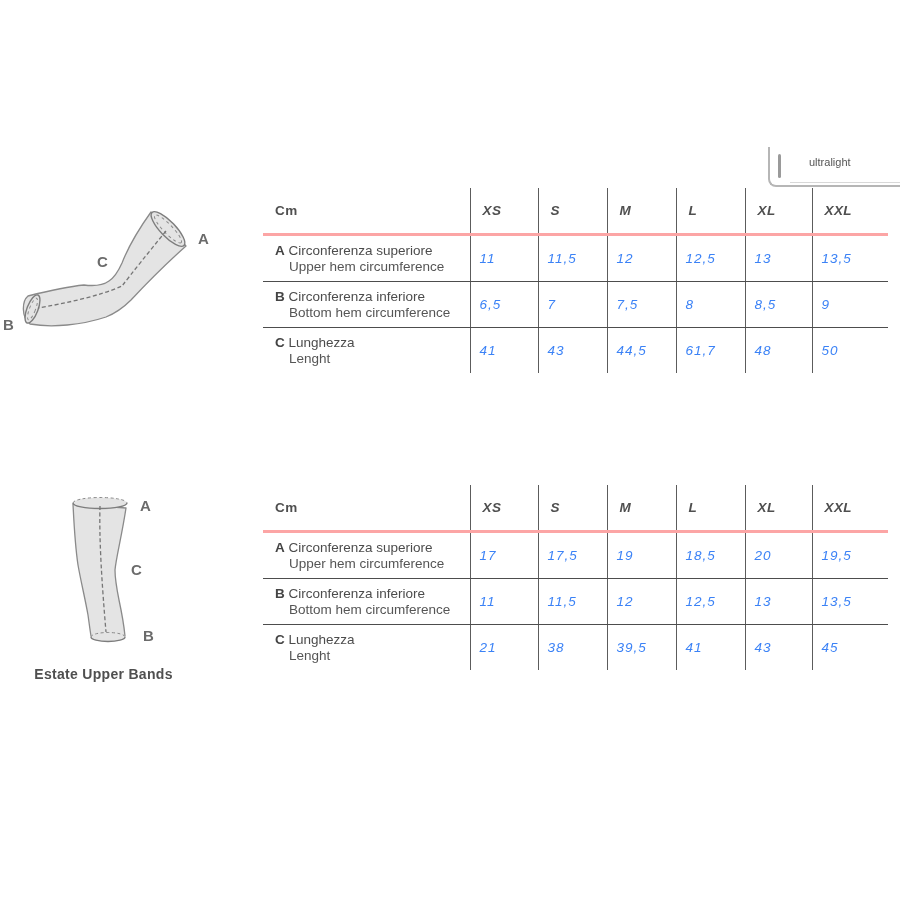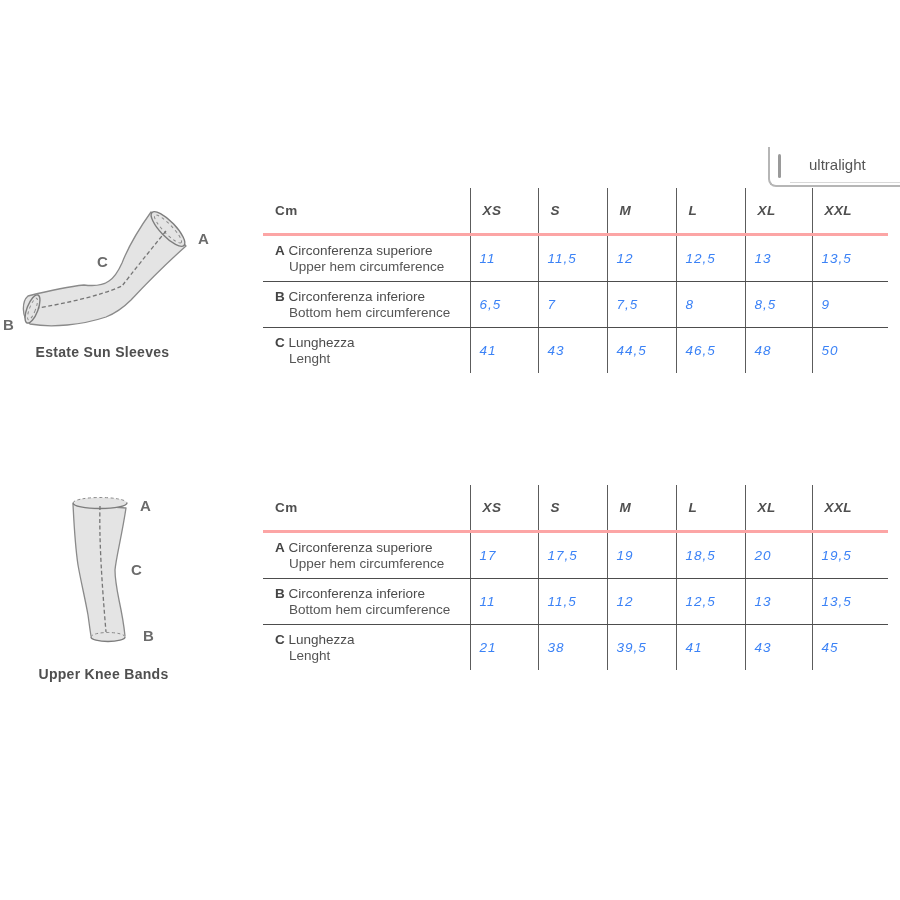--- a/index.html
+++ b/index.html
@@ -39,59 +39,58 @@
   .arc-solid{fill:none;stroke:#7d7d7d;stroke-width:1.4;}
   .arc-dash{fill:none;stroke:#8a8a8a;stroke-width:1;stroke-dasharray:3,2.5;}
   .dlabel{font-family:"Liberation Sans",sans-serif;font-size:15px;font-weight:bold;fill:#6b6b6b;}
 
   
   #suggestion-box{position:absolute;left:768px;top:147px;width:132px;height:38px;
         border-left:2px solid #b6b6b6;border-bottom:2px solid #b6b6b6;
         border-bottom-left-radius:8px;background:#fff;}
   #suggestion-bar{position:absolute;left:8px;top:7px;width:3px;height:24px;
         background:#9a9a9a;border-radius:2px;}
-  #suggestion-text{position:absolute;left:22px;top:9px;font-size:15px;color:#555;padding-left:17px;}
+  #suggestion-text{position:absolute;left:22px;top:9px;font-size:11px;color:#555;padding-left:17px;}
   #suggestion-rule{position:absolute;left:20px;bottom:2px;right:0;height:1px;background:#d8d8d8;}
 </style>
 </head>
 <body>
 
 <div id="page">
 
   <svg id="diagram-sun" class="diagram" width="220" height="140" viewBox="0 0 220 140">
     <path class="shape" d="M151,17 C141,31 129,50 122,68 C118,77 115,82 109,86 C102,91 92,91 84,90
          C64,92 44,97 28,101 C22,106 21,122 30,129 C52,133 82,130 106,122
          C116,118 124,112 131,105 C145,90 168,67 186,51 Z"></path>
     <ellipse class="rim" cx="168" cy="34" rx="23" ry="7.5" transform="rotate(46 168 34)"></ellipse>
     <ellipse class="rim-dash" cx="168" cy="34" rx="19" ry="4.5" transform="rotate(46 168 34)"></ellipse>
     <ellipse class="rim" cx="32.5" cy="114" rx="5.5" ry="15" transform="rotate(21 32.5 114)"></ellipse>
     <ellipse class="rim-dash" cx="32.5" cy="114" rx="3" ry="11.5" transform="rotate(21 32.5 114)"></ellipse>
     <path class="mid" d="M166,36 C148,58 132,78 122,91 C100,101 62,109 38,113"></path>
     <text class="dlabel" x="198" y="49">A</text>
     <text class="dlabel" x="97" y="72">C</text>
     <text class="dlabel" x="3" y="135">B</text>
   </svg>
-  <div id="caption-sun" class="caption">Estate Sun Sleeves</div>
 
   <svg id="diagram-knee" class="diagram" width="140" height="185" viewBox="0 0 140 185">
     <path class="shape" d="M33,24 C34,45 35,65 38,85 C41,102 45,118 48,135 C49,142 50,150 51,156
          C58,162 76,161 85,156 C84,146 82,134 79,120 C77,110 75,98 75,90
          C76,78 82,55 86,28 Z"></path>
     <ellipse cx="60" cy="23" rx="27" ry="5.5" fill="#e4e4e4" stroke="none"></ellipse>
     <path class="arc-solid" d="M33,23 A27,5.5 0 0 0 87,23"></path>
     <path class="arc-dash" d="M33,23 A27,5.5 0 0 1 87,23"></path>
     <ellipse cx="68" cy="157" rx="17" ry="4.5" fill="#e4e4e4" stroke="none"></ellipse>
     <path class="arc-solid" d="M51,157 A17,4.5 0 0 0 85,157"></path>
     <path class="arc-dash" d="M51,157 A17,4.5 0 0 1 85,157"></path>
     <path class="mid" d="M60,26 C59,60 62,105 66,152"></path>
     <text class="dlabel" x="100" y="31">A</text>
     <text class="dlabel" x="91" y="95">C</text>
     <text class="dlabel" x="103" y="161">B</text>
   </svg>
-  <div id="caption-knee" class="caption">Upper Knee Bands</div>
+  <div id="caption-knee" class="caption">Estate Upper Bands</div>
 
   <table id="table-sun" class="size-table">
     <colgroup>
       <col style="width:207px">
         <col style="width:68px">
         <col style="width:69px">
       <col style="width:69px">
         <col style="width:69px">
         <col style="width:67px">
         <col style="width:76px">
@@ -133,21 +132,21 @@
         <td class="val">9</td>
       </tr>
       <tr>
         <td class="lbl">
           <span class="l1"><b>C</b> <span>Lunghezza</span></span>
           <span class="l2">Lenght</span>
         </td>
         <td class="val">41</td>
         <td class="val">43</td>
         <td class="val">44,5</td>
-        <td class="val">46,5</td>
+        <td class="val">61,7</td>
         <td class="val">48</td>
         <td class="val">50</td>
       </tr>
     </tbody>
   </table>
 
   <table id="table-knee" class="size-table">
     <colgroup>
       <col style="width:207px">
         <col style="width:68px">

